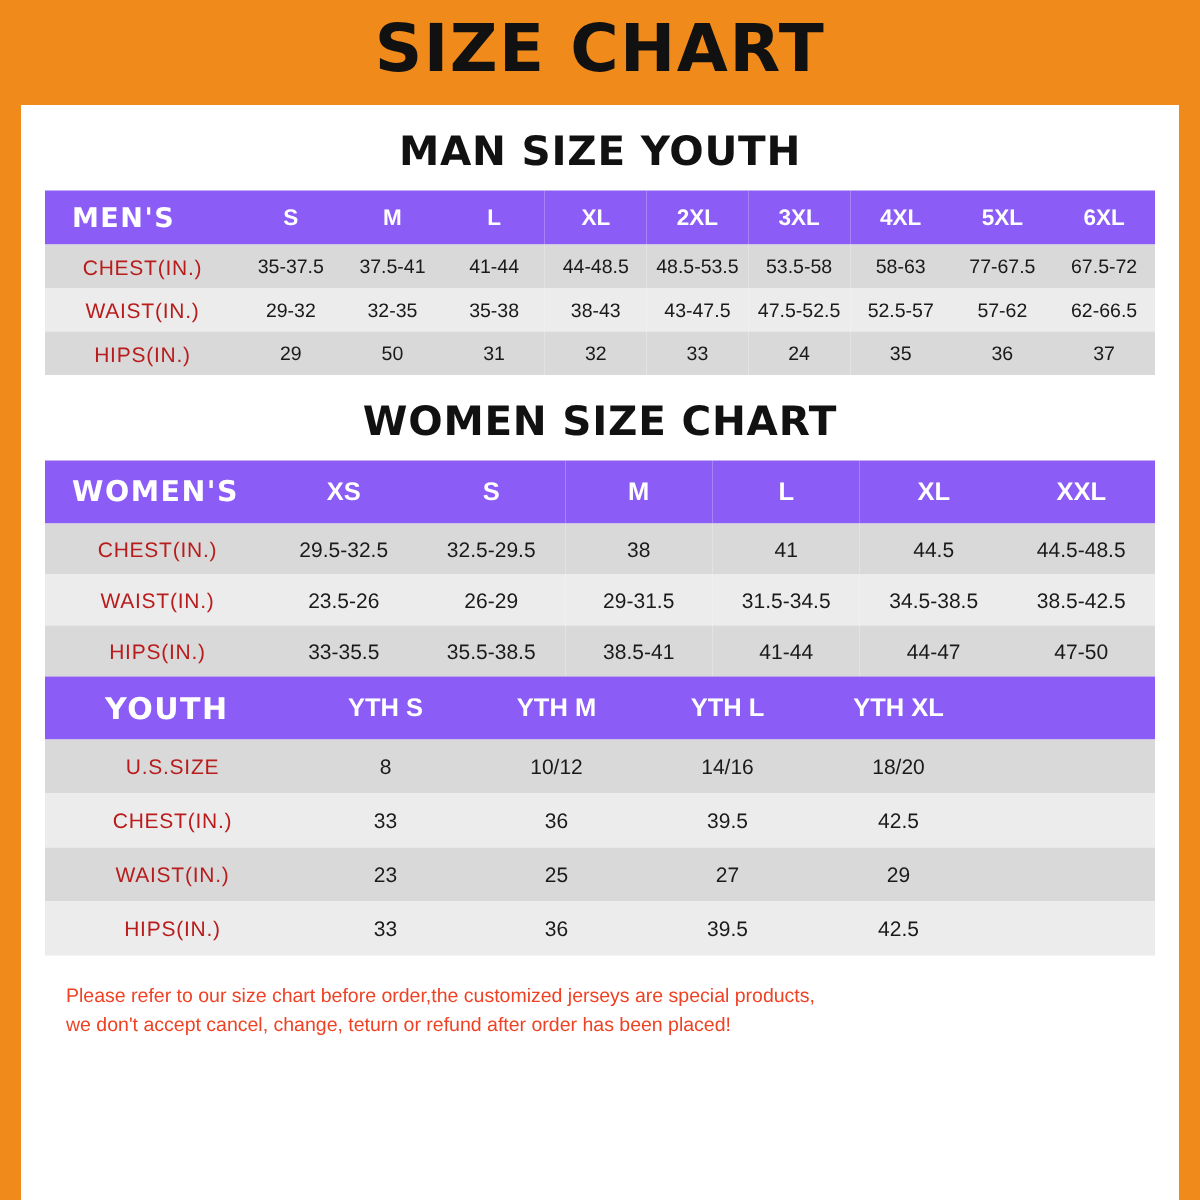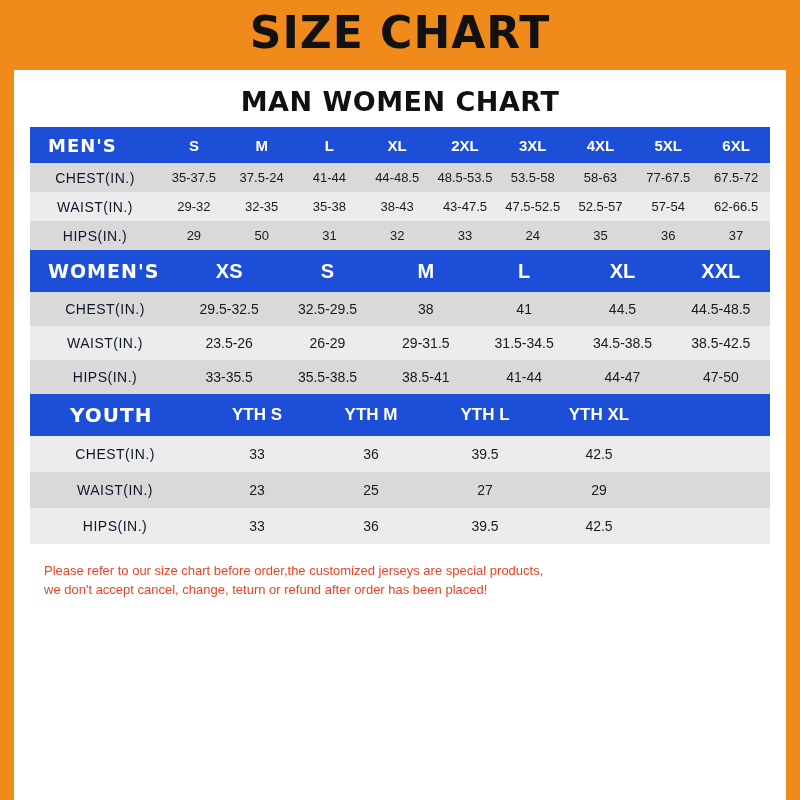--- a/index.html
+++ b/index.html
@@ -60,21 +60,21 @@
   table.size-table th,
   table.size-table td {
     text-align: center;
     padding: 0;
     height: 29px;
     font-size: 13px;
     color: #1a1a1a;
     font-family: "Liberation Sans", sans-serif;
   }
   table.size-table thead tr {
-    background: #1d4ed8;
+    background: #8b5cf6;
   }
   table.size-table thead th {
     color: #ffffff;
     font-weight: bold;
     font-size: 15px;
     height: 36px;
   }
   table.size-table thead th.rowlabel {
     font-family: "DejaVu Sans", sans-serif;
     font-size: 18px;
@@ -84,33 +84,33 @@
   }
   table.size-table tbody tr.odd {
     background: #d9d9d9;
   }
   table.size-table tbody tr.even {
     background: #ececec;
   }
   table.size-table tbody td.rowlabel {
     font-size: 14px;
     letter-spacing: 0.5px;
-    color: #0f172a;
+    color: #b91c1c;
     text-align: center;
   }
   
   .men col.c0 { width: 130px; }
   .women col.c0 { width: 150px; }
   .youth col.c0 { width: 170px; }
 
   .youth table.size-table thead th { height: 42px; font-size: 17px;}
   .youth table.size-table td { height: 36px; font-size: 14px; }
   .youth table.size-table thead th.rowlabel { font-size: 20px; padding-left: 40px; }
 
-  .women table.size-table thead th { height: 42px; font-size: 20px; }
+  .women table.size-table thead th { height: 42px; font-size: 17px; }
   .women table.size-table td { height: 34px; font-size: 14px; }
   .women table.size-table thead th.rowlabel { font-size: 19px; }
 
   .footer-note {
     margin: 18px 16px 0 16px;
     color: #ef4123;
     font-size: 13px;
     line-height: 1.45;
     font-family: "Liberation Sans", sans-serif;
   }
@@ -121,21 +121,21 @@
 
 <div class="page">
 
   <div class="header-band">
     <div class="header-title">SIZE CHART</div>
   </div>
 
   <div class="content">
 
     <div class="men">
-      <div class="section-title">MAN WOMEN CHART</div>
+      <div class="section-title">MAN SIZE YOUTH</div>
       <table class="size-table">
         <colgroup>
           <col class="c0">
             <col>
             <col>
             <col>
             <col>
             <col>
             <col>
             <col>
@@ -153,58 +153,59 @@
             <th>3XL</th>
             <th>4XL</th>
             <th>5XL</th>
             <th>6XL</th>
           </tr>
         </thead>
         <tbody>
           <tr class="odd">
             <td class="rowlabel">CHEST(IN.)</td>
             <td>35-37.5</td>
-            <td>37.5-24</td>
+            <td>37.5-41</td>
             <td>41-44</td>
             <td>44-48.5</td>
             <td>48.5-53.5</td>
             <td>53.5-58</td>
             <td>58-63</td>
             <td>77-67.5</td>
             <td>67.5-72</td>
           </tr>
           <tr class="even">
             <td class="rowlabel">WAIST(IN.)</td>
             <td>29-32</td>
             <td>32-35</td>
             <td>35-38</td>
             <td>38-43</td>
             <td>43-47.5</td>
             <td>47.5-52.5</td>
             <td>52.5-57</td>
-            <td>57-54</td>
+            <td>57-62</td>
             <td>62-66.5</td>
           </tr>
           <tr class="odd">
             <td class="rowlabel">HIPS(IN.)</td>
             <td>29</td>
             <td>50</td>
             <td>31</td>
             <td>32</td>
             <td>33</td>
             <td>24</td>
             <td>35</td>
             <td>36</td>
             <td>37</td>
           </tr>
         </tbody>
       </table>
     </div>
 
     <div class="women">
+      <div class="section-title">WOMEN SIZE CHART</div>
       <table class="size-table">
         <colgroup>
           <col class="c0">
             <col>
             <col>
             <col>
             <col>
             <col>
             <col>
         </colgroup>
@@ -265,20 +266,28 @@
           <tr>
             <th class="rowlabel">YOUTH</th>
             <th>YTH S</th>
             <th>YTH M</th>
             <th>YTH L</th>
             <th>YTH XL</th>
             <th></th>
           </tr>
         </thead>
         <tbody>
+          <tr class="odd">
+            <td class="rowlabel">U.S.SIZE</td>
+            <td>8</td>
+            <td>10/12</td>
+            <td>14/16</td>
+            <td>18/20</td>
+            <td></td>
+          </tr>
           <tr class="even">
             <td class="rowlabel">CHEST(IN.)</td>
             <td>33</td>
             <td>36</td>
             <td>39.5</td>
             <td>42.5</td>
             <td></td>
           </tr>
           <tr class="odd">
             <td class="rowlabel">WAIST(IN.)</td>

